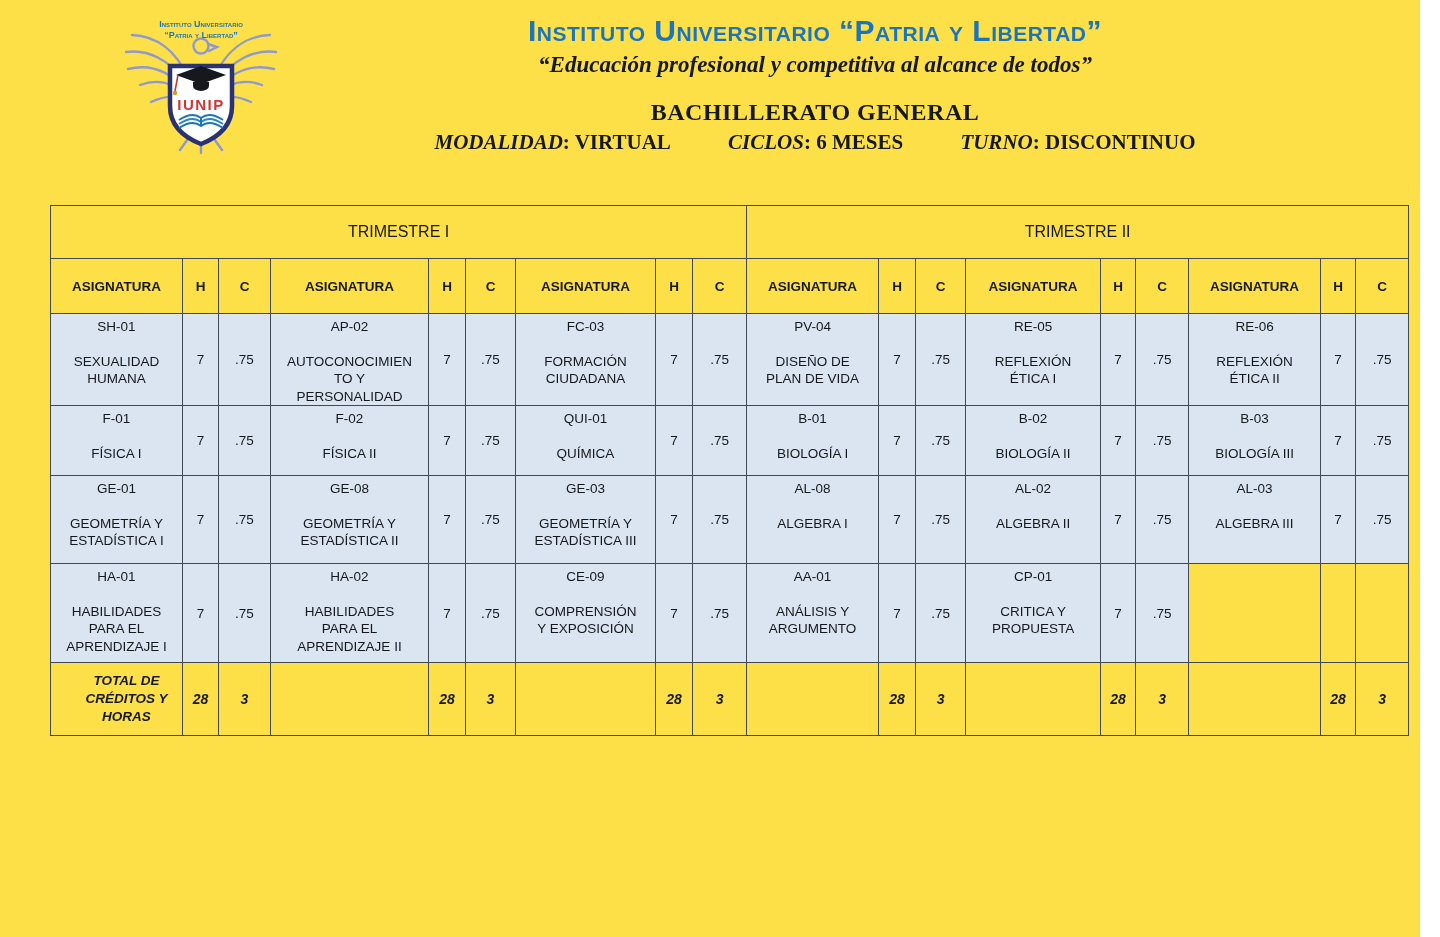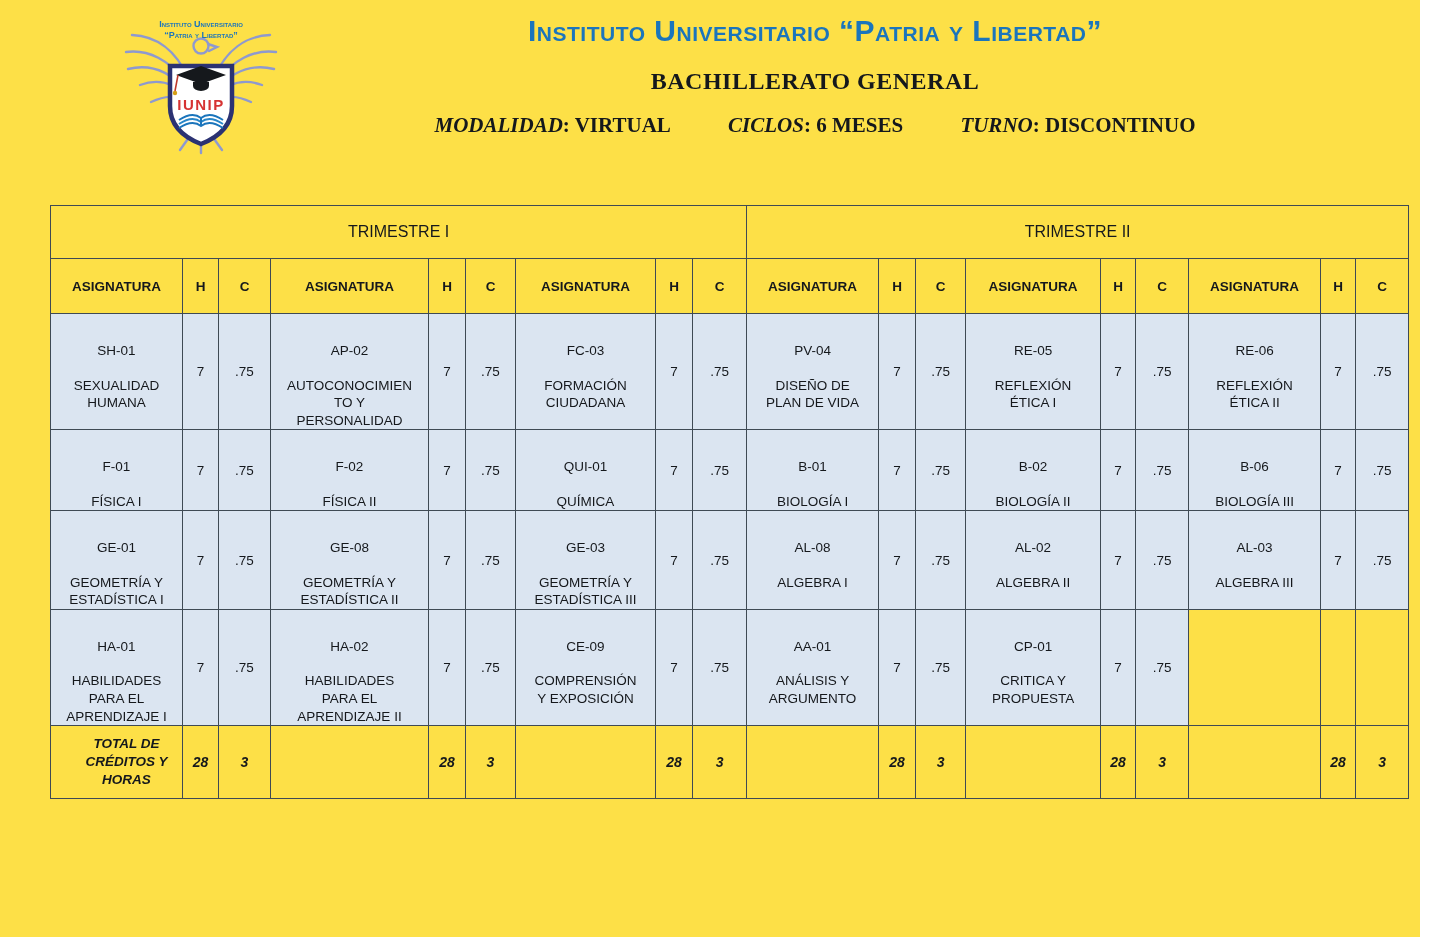--- a/index.html
+++ b/index.html
@@ -20,39 +20,39 @@
     font-size:30px; letter-spacing:0.5px; color:#1b75bc; line-height:1.1;
   }
   .motto {
     font-family:"Liberation Serif", serif; font-style:italic; font-weight:bold;
     font-size:23px; color:#15181c; margin-top:5px;
   }
   .program-title {
     font-family:"Liberation Serif", serif; font-weight:bold; font-size:24px;
     letter-spacing:0.5px; margin-top:21px;
   }
-  .program-details { font-family:"Liberation Serif", serif; font-weight:bold; font-size:21px; margin-top:18px; }
+  .program-details { font-family:"Liberation Serif", serif; font-weight:bold; font-size:21px; margin-top:4px; }
   .detail-item { display:inline-block; margin:0 26px; }
   .detail-label { font-style:italic; }
 
   
   .table-wrap { position:absolute; left:50px; top:205px; }
   table.curriculum {
     border-collapse:collapse; table-layout:fixed; width:1358px;
     font-family:"Liberation Sans", sans-serif; color:#15181c;
   }
   .curriculum th, .curriculum td {
     border:1px solid #3f4a54; text-align:center; vertical-align:middle;
     padding:0; overflow:hidden;
   }
   .trimester-row th { font-weight:normal; font-size:16px; }
   .module-row th { font-weight:normal; font-size:16px; }
   .colhead-row th { font-weight:bold; font-size:13.5px; }
   .blue { background:#dbe5f1; }
-  td.subj { vertical-align:top; padding-top:28px; font-size:13.5px; line-height:1.3; }
+  td.subj { vertical-align:top; padding-top:4px; font-size:13.5px; line-height:1.3; }
   .code { margin-bottom:17px; }
   .cname { white-space:pre-line; }
   td.num { font-size:13.5px; }
   td.total-label { font-weight:bold; font-style:italic; font-size:13.5px; line-height:1.35;padding-left:20px; }
   td.total-label .tl { white-space:pre-line; }
   td.total-num { font-weight:bold; font-style:italic; font-size:14px; }
 </style>
 </head>
 <body>
 
@@ -97,20 +97,21 @@
         <path d="M61,112 C70,106 78,106 83,110 C88,106 96,106 105,112" stroke="#1b75bc"></path>
         <path d="M61,116 C70,110 78,110 83,114 C88,110 96,110 105,116" stroke="#2a87c8"></path>
         <path d="M61,120 C70,114 78,114 83,118 C88,114 96,114 105,120" stroke="#1b75bc"></path>
         <line x1="83" y1="110" x2="83" y2="118" stroke="#1b75bc"></line>
       </g>
     </svg>
   </div>
 
   <div class="header-text">
     <div class="institute-name">Instituto Universitario “Patria y Libertad”</div>
+    <div class="motto">“Educación profesional y competitiva al alcance de todos”</div>
     <div class="program-title">BACHILLERATO GENERAL</div>
     <div class="program-details">
       <span class="detail-item"><span class="detail-label">MODALIDAD</span><span>: VIRTUAL</span></span>
       <span class="detail-item"><span class="detail-label">CICLOS</span><span>: 6 MESES</span></span>
       <span class="detail-item"><span class="detail-label">TURNO</span><span>: DISCONTINUO</span></span>
     </div>
   </div>
 
   <div class="table-wrap">
     <table class="curriculum">
@@ -234,21 +235,21 @@
             </td>
         <td class="num blue">7</td>
         <td class="num blue">.75</td>
         <td class="subj blue">
               <div class="code">B-02</div>
               <div class="cname">BIOLOGÍA II</div>
             </td>
         <td class="num blue">7</td>
         <td class="num blue">.75</td>
         <td class="subj blue">
-              <div class="code">B-06</div>
+              <div class="code">B-03</div>
               <div class="cname">BIOLOGÍA III</div>
             </td>
         <td class="num blue">7</td>
         <td class="num blue">.75</td>
       </tr>
 
       <tr style="height:88px">
         <td class="subj blue">
               <div class="code">GE-01</div>
               <div class="cname">GEOMETRÍA Y

